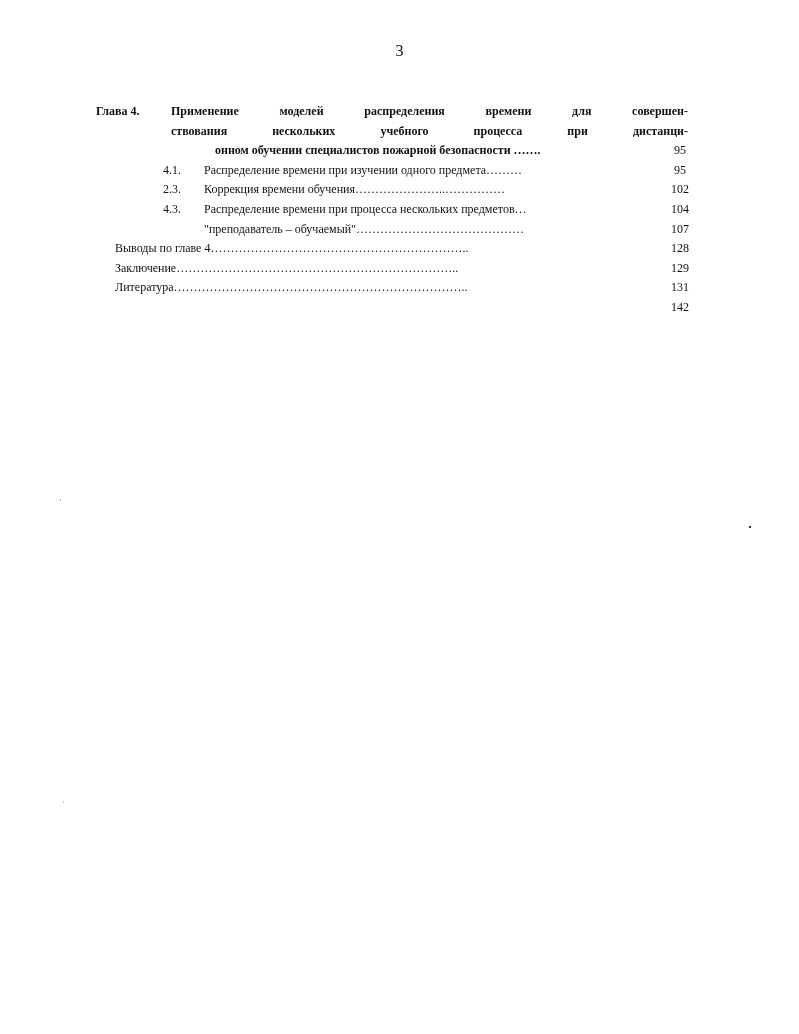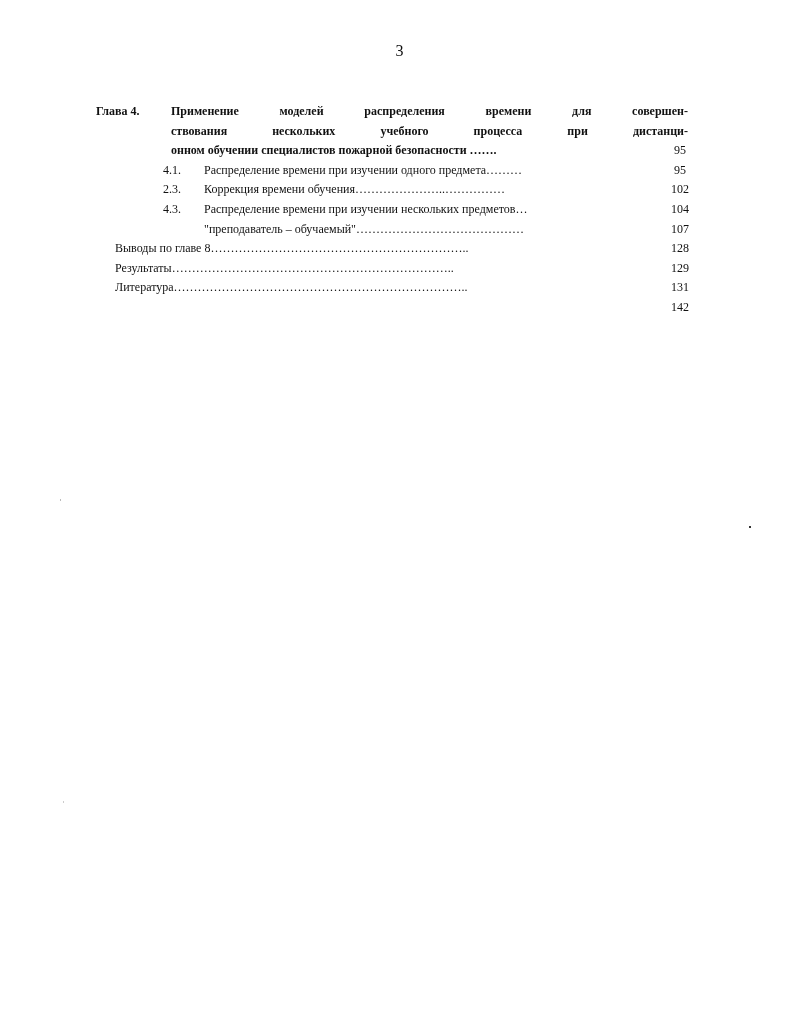--- a/index.html
+++ b/index.html
@@ -46,20 +46,21 @@
     left: 75px;
     right: 0;
     font-weight: bold;
     text-align: justify;
     text-align-last: justify;
   }
   .chapter .text.last {
     text-align: left;
     text-align-last: left;
     right: 48px;
+    margin-left: 44px;
   }
   .sec-num {
     position: absolute;
     left: 19px;
     margin-left: 48px;
   }
   .sec-text {
     position: absolute;
     left: 84px;
     margin-left: 24px;
@@ -109,34 +110,34 @@
     <span class="sec-text">Распределение времени при изучении одного предмета………</span>
     <span class="page two">95</span>
   </div>
   <div class="row">
     <span class="sec-num">2.3.</span>
     <span class="sec-text">Коррекция времени обучения…………………..……………</span>
     <span class="page two">102</span>
   </div>
   <div class="row">
     <span class="sec-num">4.3.</span>
-    <span class="sec-text">Распределение времени при изучении нескольких предметов…</span>
+    <span class="sec-text">Распределение времени при процесса нескольких предметов…</span>
     <span class="page two">104</span>
   </div>
   <div class="row">
     <span class="sec-text">"преподаватель – обучаемый"……………………………………</span>
     <span class="page two">107</span>
   </div>
 
   <div class="row">
-    <span class="plain-text">Выводы по главе 8………………………………………………………..</span>
+    <span class="plain-text">Выводы по главе 4………………………………………………………..</span>
     <span class="page two">128</span>
   </div>
   <div class="row">
-    <span class="plain-text">Результаты……………………………………………………………..</span>
+    <span class="plain-text">Заключение……………………………………………………………..</span>
     <span class="page two">129</span>
   </div>
   <div class="row">
     <span class="plain-text">Литература………………………………………………………………..</span>
     <span class="page two">131</span>
   </div>
   <div class="row">
     <span class="page two">142</span>
   </div>
 </div>

